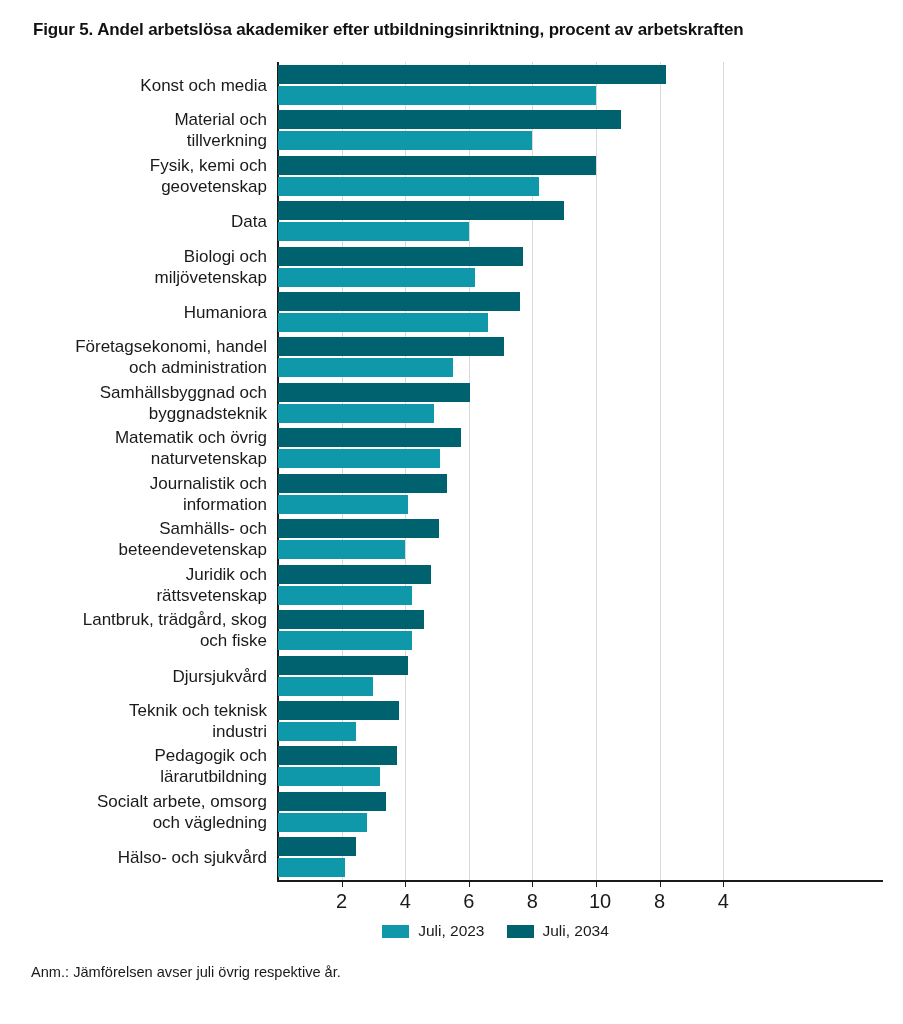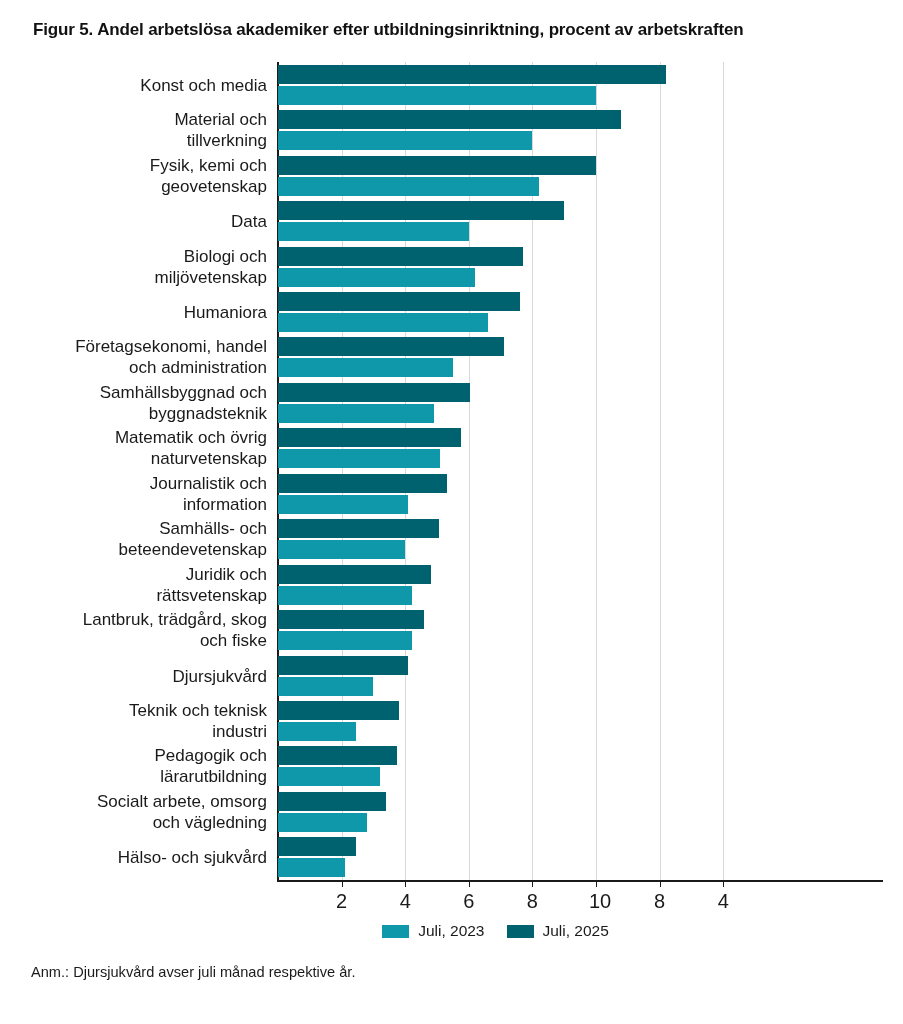--- a/index.html
+++ b/index.html
@@ -271,21 +271,21 @@
       <div class="bar s2023" title="Hälso- och sjukvård: 2.1" style="top: 858.278px; width: 66.78px;"></div>
     </div>
 
   <div id="legend">
     <div class="legend-item">
       <span class="legend-swatch s2023"></span>
       <span>Juli, 2023</span>
     </div>
     <div class="legend-item">
       <span class="legend-swatch s2025"></span>
-      <span>Juli, 2025</span>
+      <span>Juli, 2034</span>
     </div>
   </div>
 
   <div id="footnotes">
-    <div>Anm.: Djursjukvård avser juli månad respektive år.</div>
+    <div>Anm.: Jämförelsen avser juli övrig respektive år.</div>
   </div>
 
 </div>
 
 </body></html>

